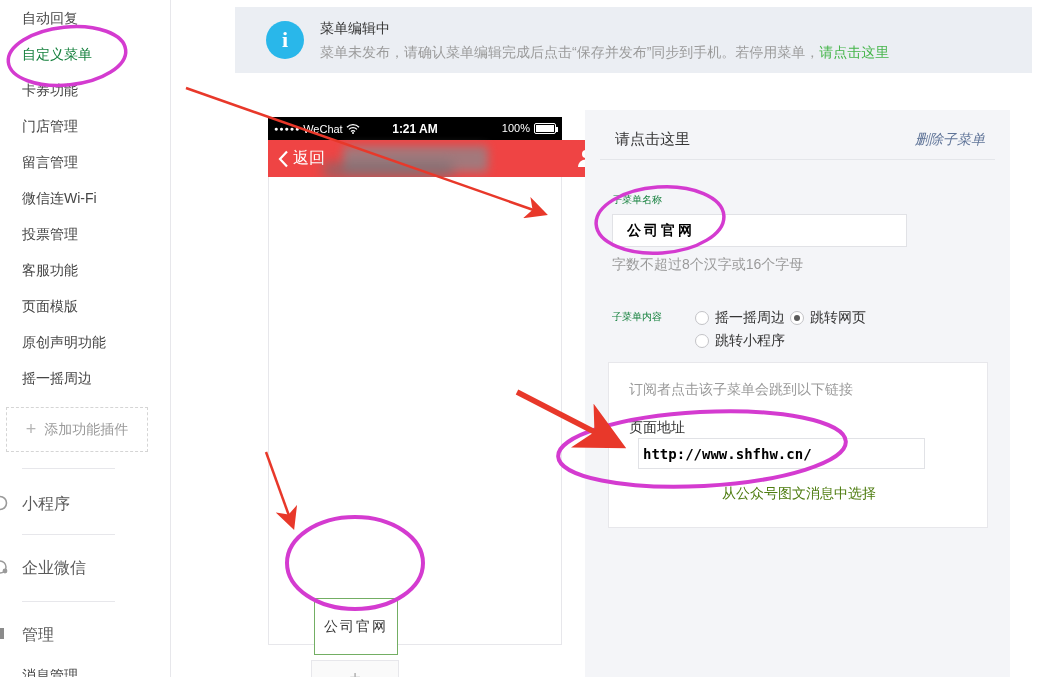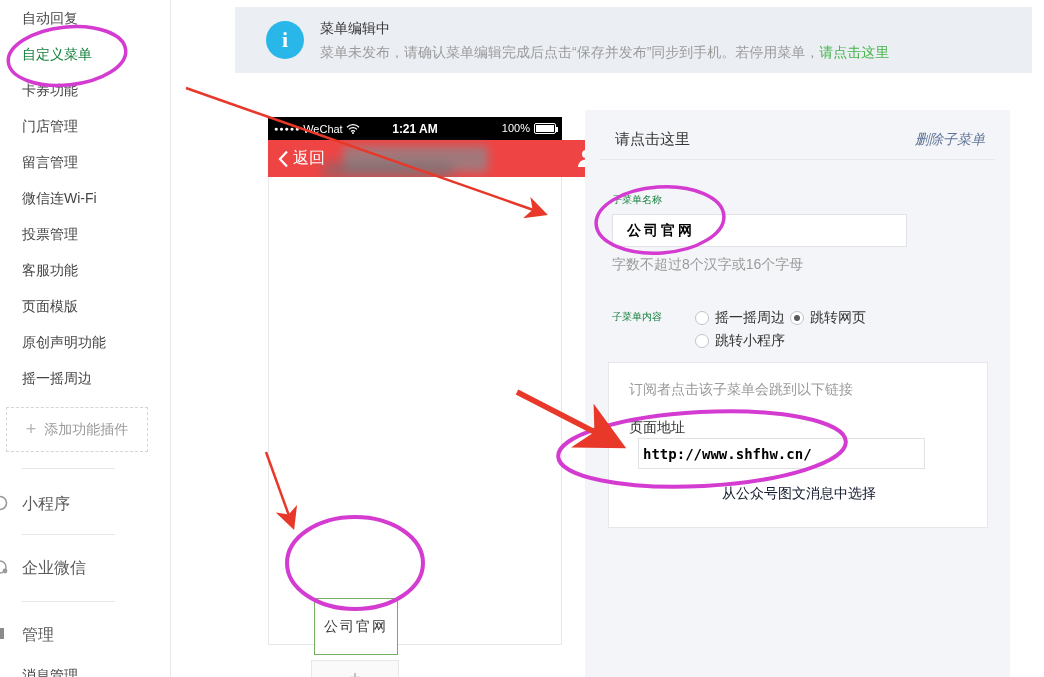--- a/index.html
+++ b/index.html
@@ -53,21 +53,21 @@
   .name-input { left:27px; top:104px; width:295px; height:33px; padding-left:14px; font-weight:bold; letter-spacing:3px; font-family:"Liberation Sans",sans-serif; }
   .fld-hint { position:absolute; left:27px; top:146px; font-size:14px; color:#9a9a9a; }
   .radio-row { position:absolute; display:flex; align-items:center; gap:6px; cursor:pointer; }
   .radio { width:14px; height:14px; border:1px solid #c3c3c7; border-radius:50%; background:#fff; position:relative; }
   .radio.checked::after { content:""; position:absolute; left:3px; top:3px; width:6px; height:6px; border-radius:50%; background:#5b5b5b; }
   .radio-label { font-size:14px; color:#353535; }
   .link-box { position:absolute; left:23px; top:252px; width:380px; height:166px; background:#fff; border:1px solid #e7e7eb; }
   .lb-tip { position:absolute; left:20px; top:18px; font-size:14px; color:#9a9a9a; }
   .lb-url-label { position:absolute; left:20px; top:56px; font-size:14px; color:#353535;text-align:right; }
   .url-input { left:17px; top:75px; width:287px; height:31px; padding-left:4px; font-family:"DejaVu Sans Mono","Liberation Mono",monospace; font-weight:bold; font-size:14px;margin-left:12px; }
-  .lb-select { position:absolute; left:0; top:122px; width:380px; text-align:center; font-size:14px; color:#0f172a; cursor:pointer; }
+  .lb-select { position:absolute; left:0; top:122px; width:380px; text-align:center; font-size:14px; color:#4d7c0f; cursor:pointer; }
 
   
   .overlay { position:absolute; left:0; top:0; width:1044px; height:677px; pointer-events:none; }
 </style>
 </head>
 <body>
 
 <div id="stage">
 
   <div class="sidebar">

